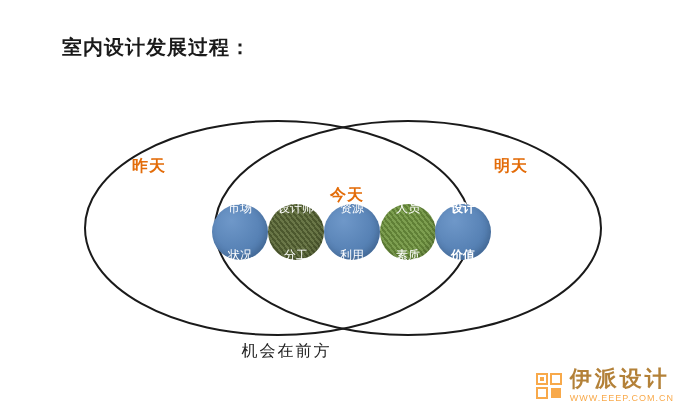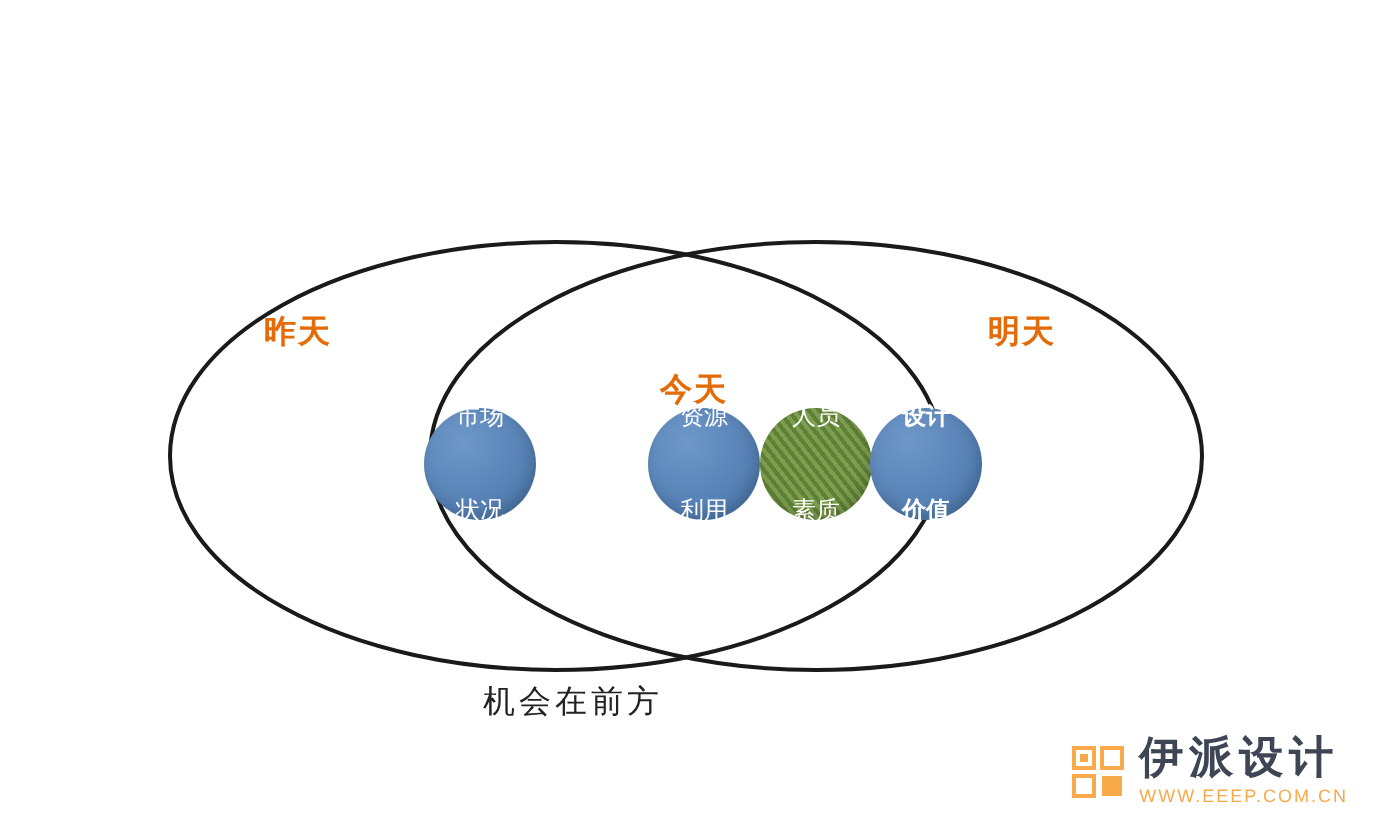--- a/index.html
+++ b/index.html
@@ -63,45 +63,50 @@
       letter-spacing: 2px;
     }
 
     .watermark {
       position: absolute; right: 26px; bottom: 12px;
       display: flex; align-items: center; gap: 7px;
       opacity: .8;
     }
     .wm-text { display: flex; flex-direction: column; }
     .wm-brand {
-      font-size: 22px; font-weight: bold; color: #0f172a;
+      font-size: 22px; font-weight: bold; color: #a16207;
       letter-spacing: 3px; line-height: 1;
     }
     .wm-url {
       font-size: 9px; color: #f7941d; letter-spacing: 1px; margin-top: 3px;
     }
   </style>
 </head>
 <body>
 
 <div class="stage">
 
+  <div class="title">室内设计发展过程：</div>
 
   <svg class="venn-svg" width="700" height="415" viewBox="0 0 700 415">
     <ellipse cx="278" cy="228" rx="193" ry="107" fill="none" stroke="#1a1a1a" stroke-width="2"></ellipse>
     <ellipse cx="408" cy="228" rx="193" ry="107" fill="none" stroke="#1a1a1a" stroke-width="2"></ellipse>
   </svg>
 
   <div class="zone-label label-yesterday">昨天</div>
   <div class="zone-label label-today">今天</div>
   <div class="zone-label label-tomorrow">明天</div>
 
   <div class="node blue node-1">
     <span>市场</span>
     <span>状况</span>
+  </div>
+  <div class="node olive node-2">
+    <span>设计师</span>
+    <span>分工</span>
   </div>
   <div class="node blue node-3">
     <span>资源</span>
     <span>利用</span>
   </div>
   <div class="node green node-4">
     <span>人员</span>
     <span>素质</span>
   </div>
   <div class="node blue node-5">

